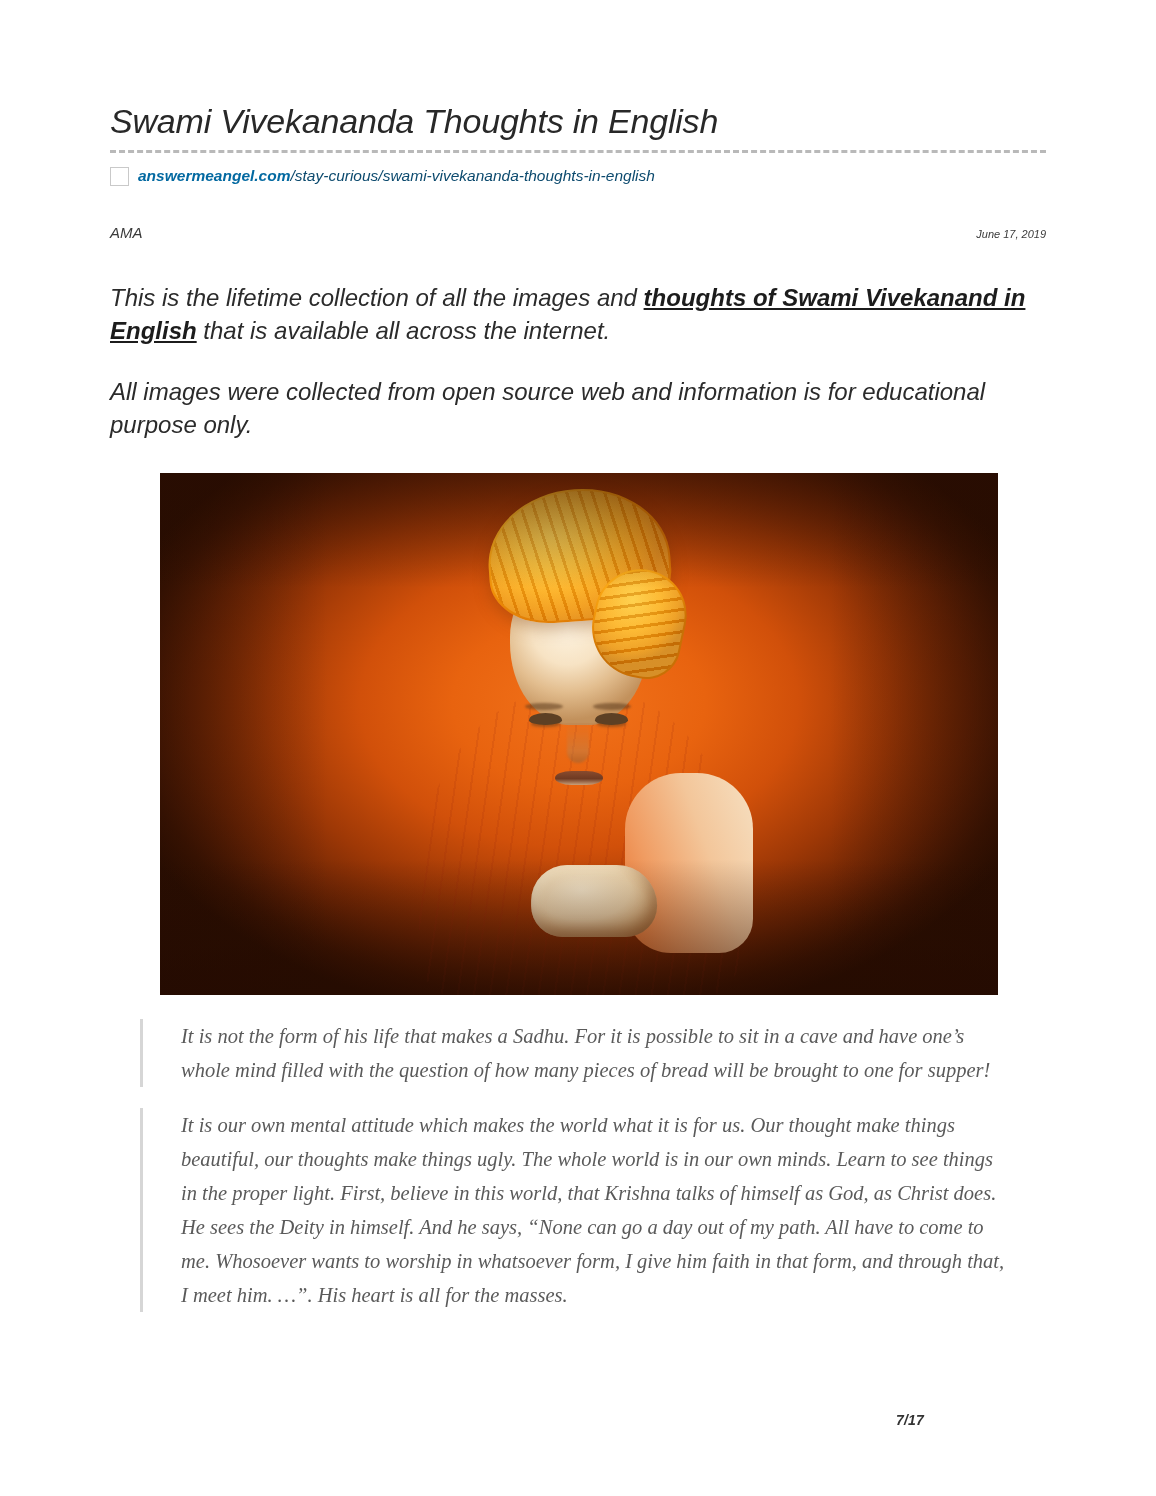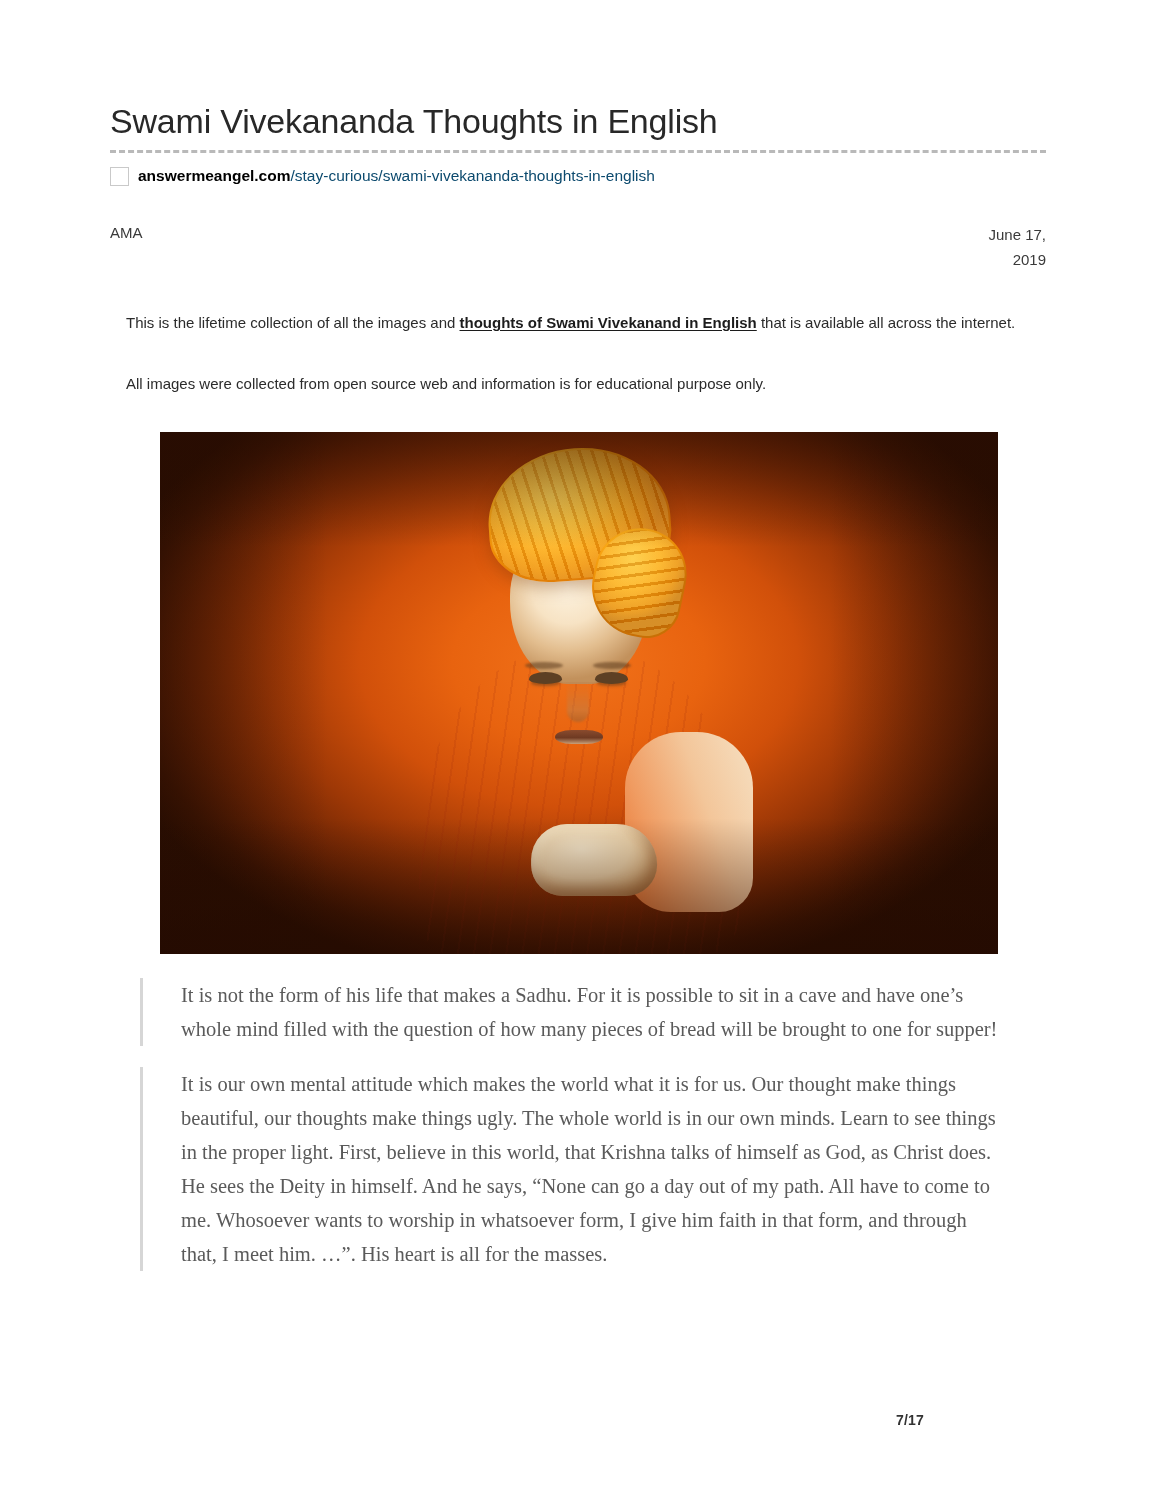--- a/index.html
+++ b/index.html
@@ -14,20 +14,21 @@
     font-family: "Liberation Sans", sans-serif;
     -webkit-font-smoothing: antialiased;
   }
   .page {
     position: relative;
     width: 1000px;
     height: 1496px;
     background: #fff;
     box-sizing: border-box;
     padding: 0;
+    font-style: italic;
   }
   .content {
     position: absolute;
     left: 110px;
     top: 100px;
     width: 936px;
   }
 
   
   .article-title {
@@ -60,51 +61,51 @@
     margin-right: 9px;
     flex: none;
   }
   .url-text {
     font-size: 15.5px;
     line-height: 20px;
     white-space: nowrap;
   }
   .url-domain {
     font-weight: 700;
-    color: #000000;
+    color: #0369a1;
   }
   .url-path {
     font-weight: 400;
     color: #0c4a6e;
   }
   .byline-row {
     display: flex;
     justify-content: space-between;
     align-items: flex-start;
     margin-top: 36px;
   }
   .byline-author {
     font-size: 15px;
     color: #3a3a3a;
     line-height: 21px;
   }
   .byline-date {
-    font-size: 15px;
+    font-size: 11px;
     color: #3a3a3a;
     line-height: 25px;
     text-align: right;
     width: 78px;
   }
 
   
   .body-para {
-    font-size: 15px;
+    font-size: 24px;
     line-height: 33px;
     color: #2b2b2b;
-    margin: 16px;
+    margin: 0;
   }
   .para-gap-1 { margin-top: 34px; }
   .para-gap   { margin-top: 28px; }
   .inline-link {
     font-weight: 700;
     color: #1c1c1c;
     text-decoration: underline;
     text-underline-offset: 2px;
   }
 

